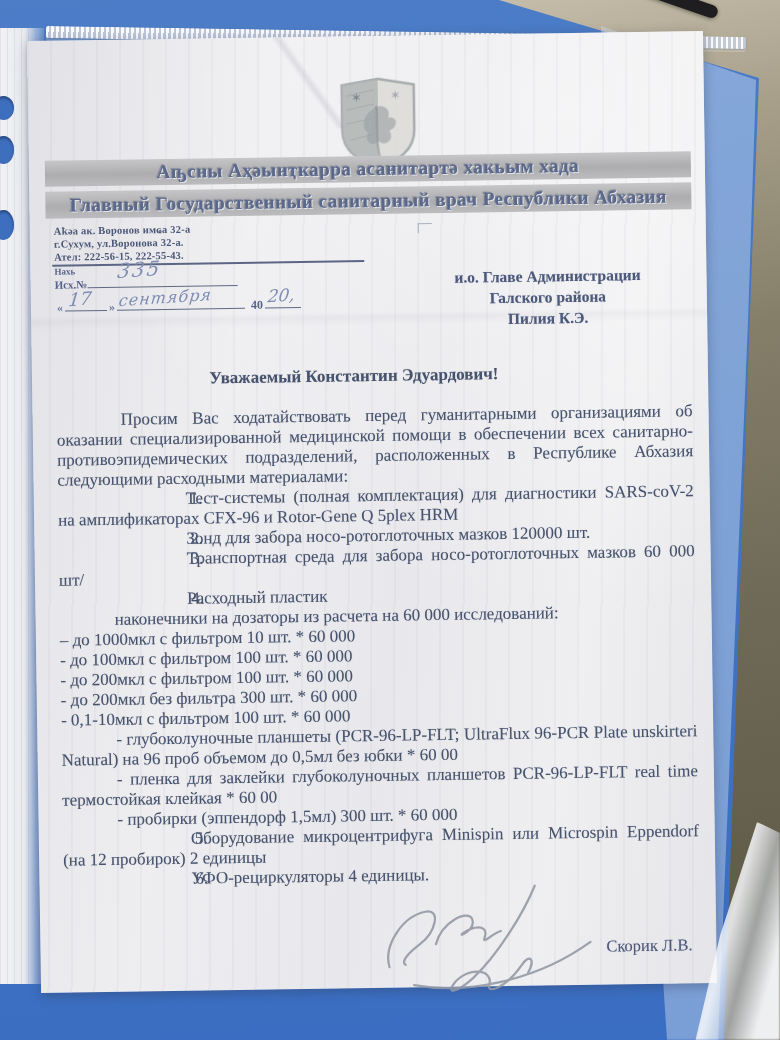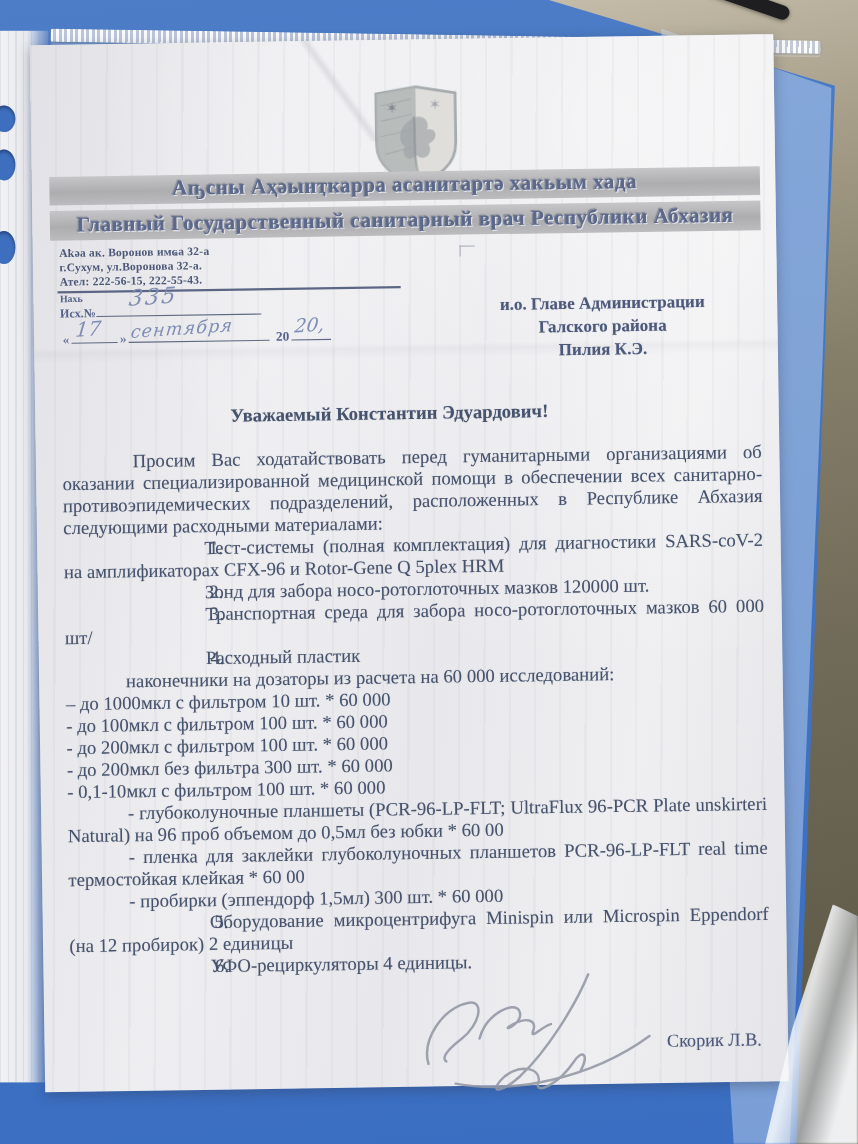--- a/index.html
+++ b/index.html
@@ -137,21 +137,21 @@
     </div>
     <div class="hrule"></div>
     <div class="regmark"></div>
 
     <div class="refblock">
       <div class="ref-top">Нахь</div>
       <div class="ref-line">
         <span>Исх.№</span><span class="u w150"><i class="hand hnum">335</i></span>
       </div>
       <div class="date-line">
-        <span class="q">«</span><span class="u w40"><i class="hand hday">17</i></span><span class="q">»</span><span class="u w130"><i class="hand hmon">сентября</i></span><span class="cent">20</span><span class="u w34"><i class="hand hyr">20,</i></span>
+        <span class="q">«</span><span class="u w40"><i class="hand hday">17</i></span><span class="q">»</span><span class="u w130"><i class="hand hmon">сентября</i></span><span class="cent">40</span><span class="u w34"><i class="hand hyr">20,</i></span>
       </div>
     </div>
 
     <div class="recipient">
       <div>и.о. Главе Администрации</div>
       <div>Галского района</div>
       <div>Пилия К.Э.</div>
     </div>
 
     <div class="content">

